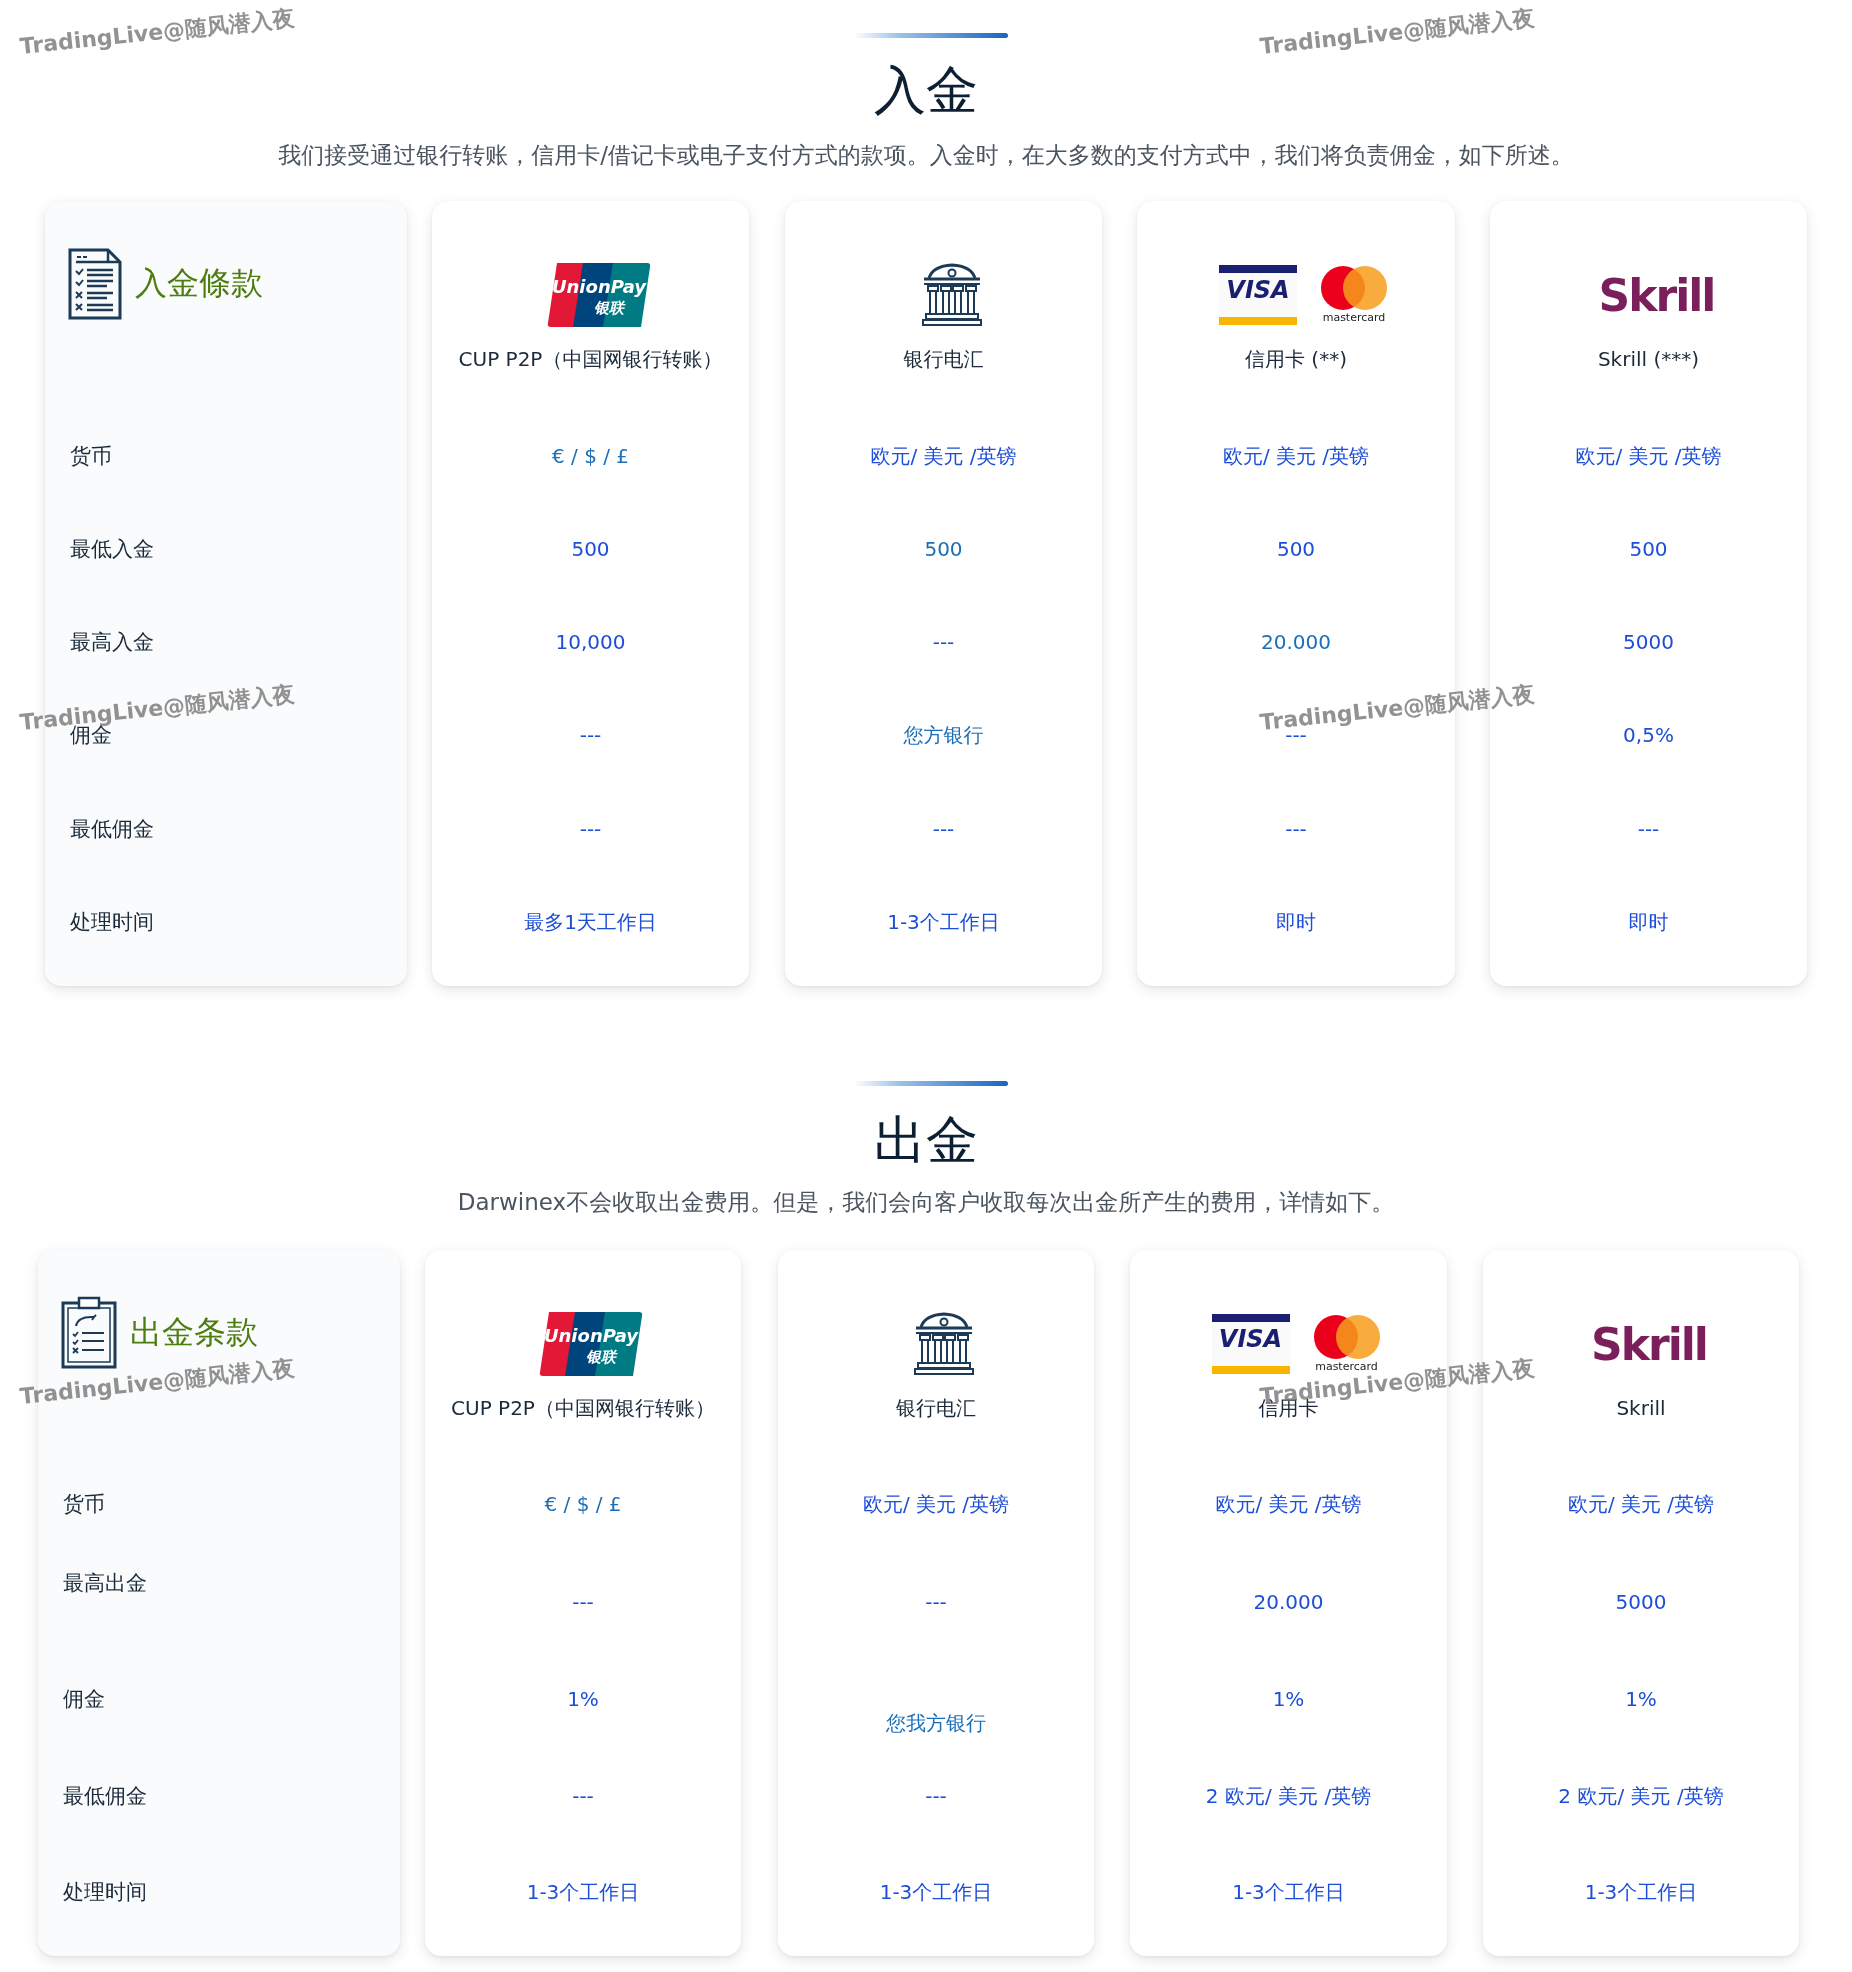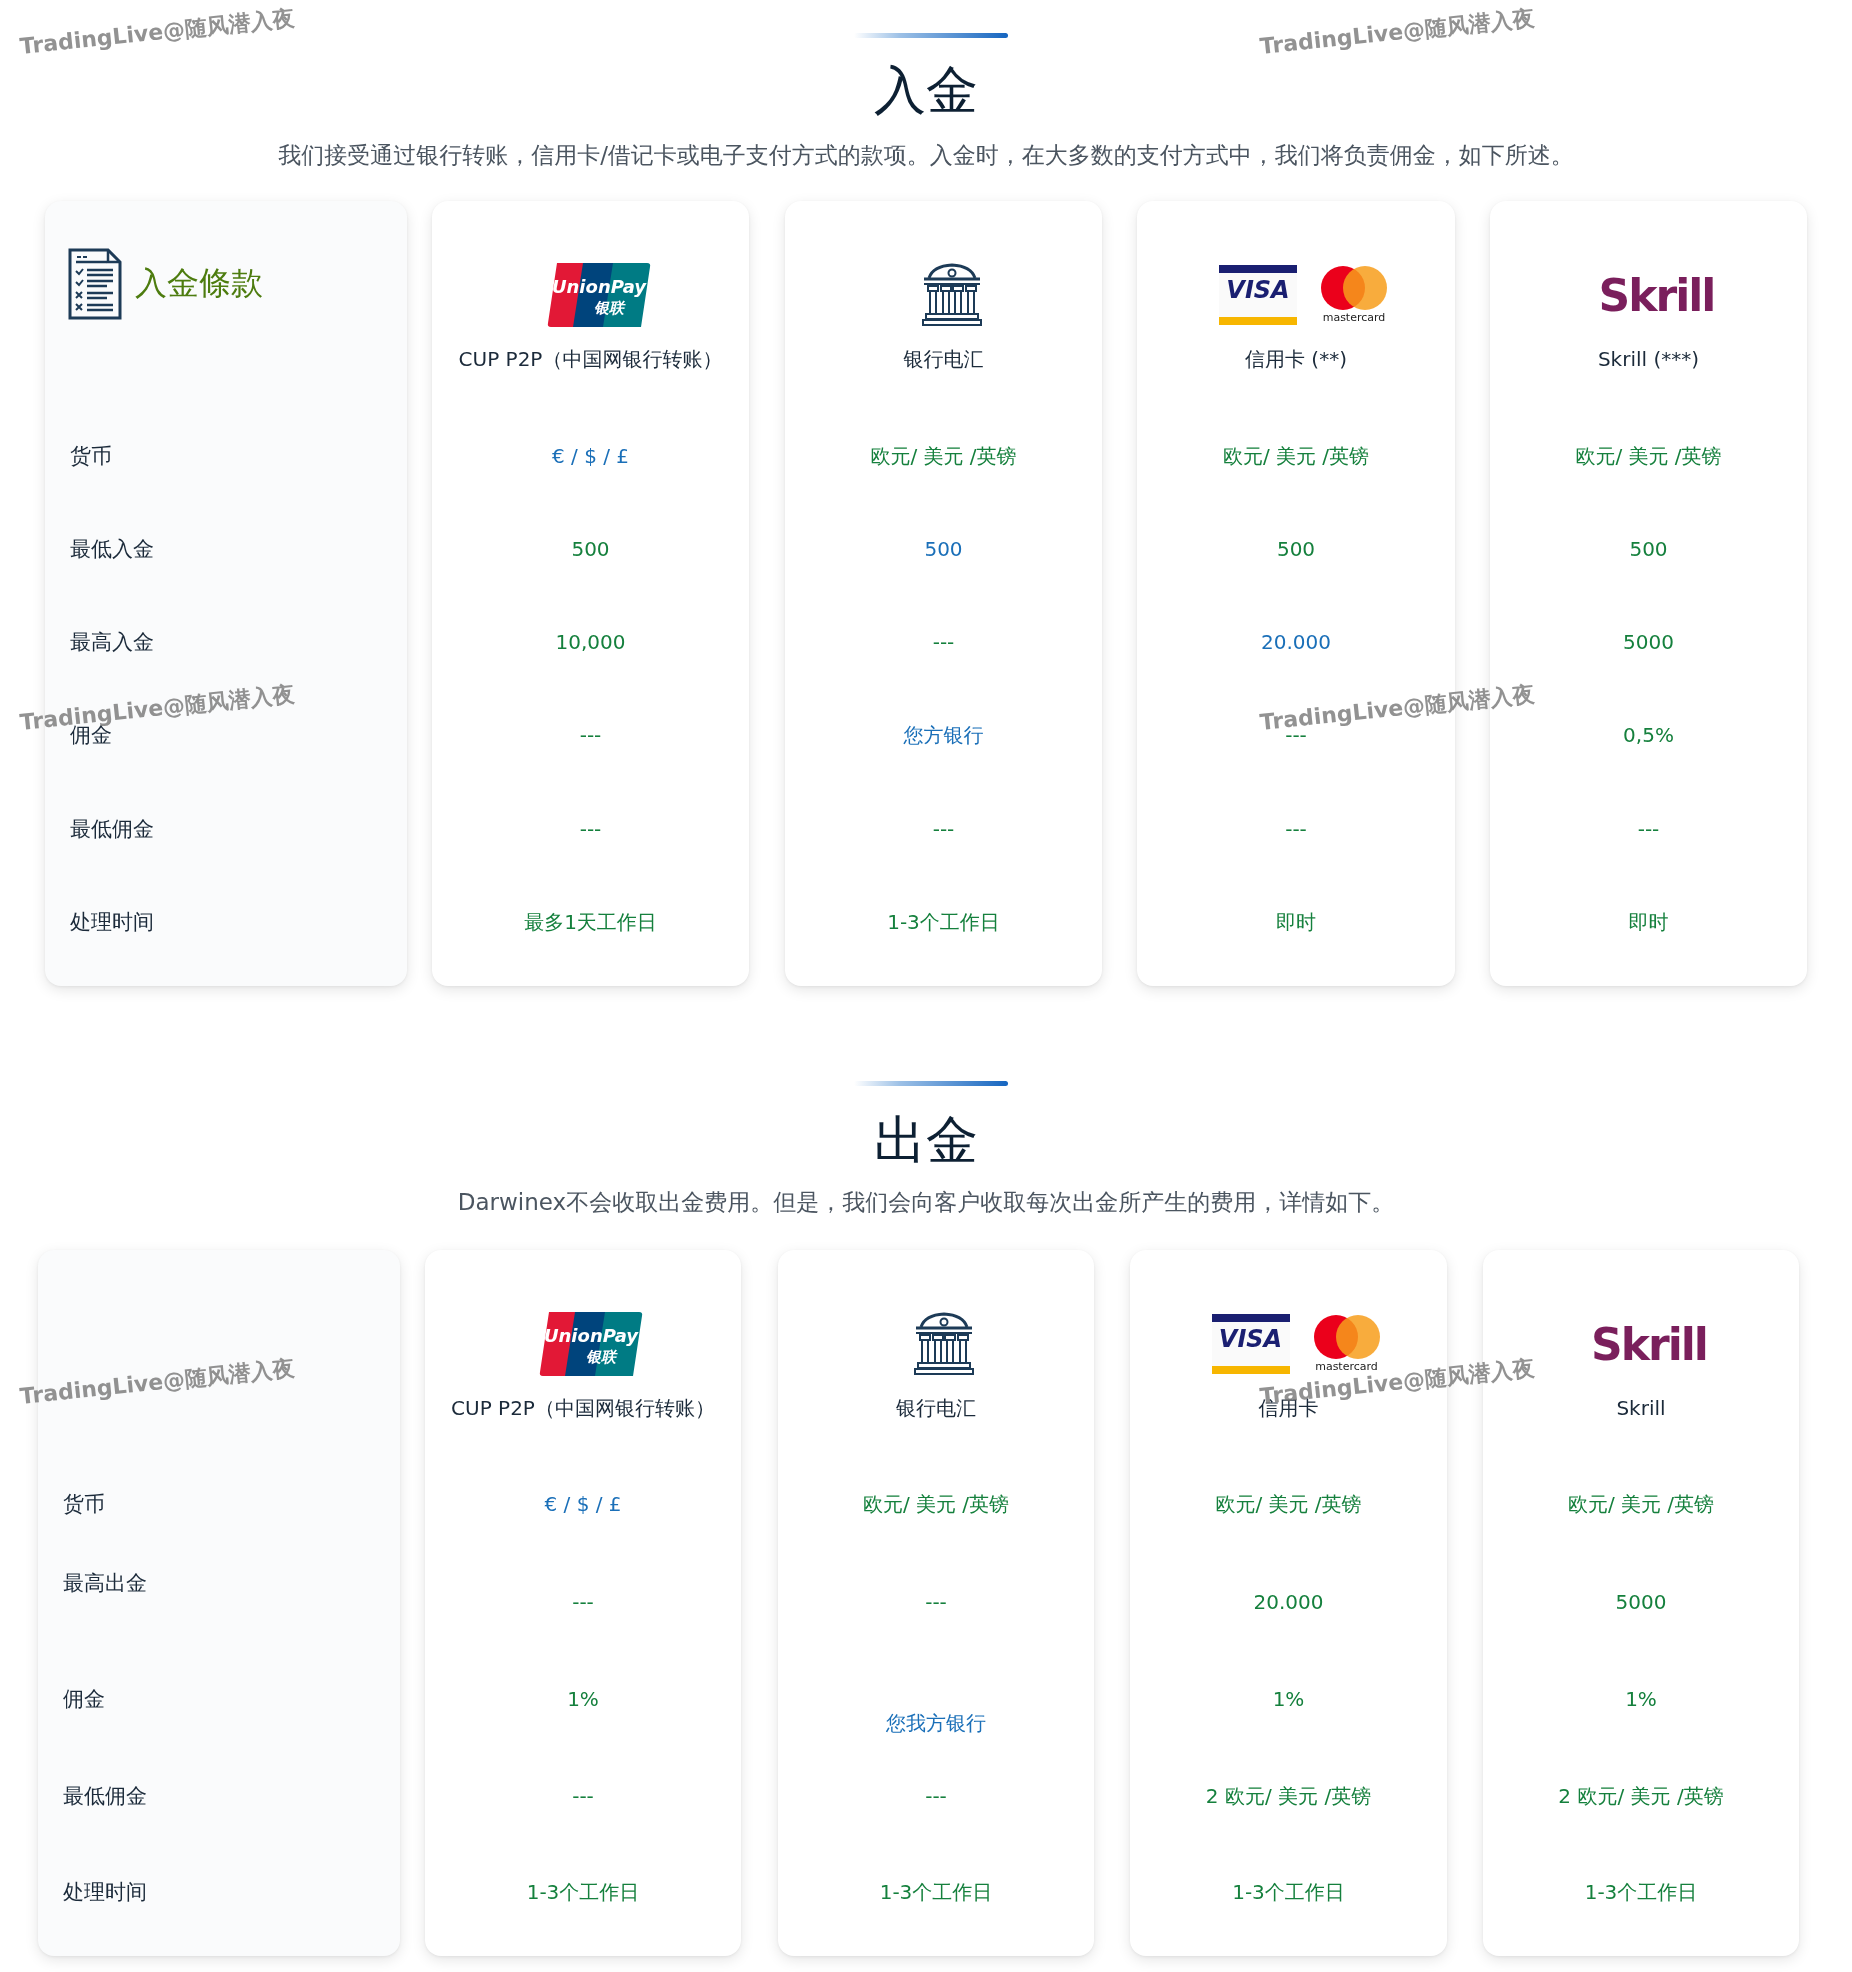--- a/index.html
+++ b/index.html
@@ -12,21 +12,21 @@
   .section-sub { position:absolute; left:0; width:1852px; text-align:center; font-size:23px;
          color:#4b5560; line-height:30px; }
   .card { position:absolute; background:#ffffff; border-radius:16px;
          box-shadow:0 4px 14px rgba(0,0,0,0.10), 0 1px 3px rgba(0,0,0,0.06); }
   .card.labels { background:#fafbfc; }
   .logo-wrap { position:absolute; left:16px; right:0; top:58px; height:72px; display:flex;
          align-items:center; justify-content:center; gap:22px; }
   .method-name { position:absolute; left:20px; right:20px; top:145px; text-align:center;
          font-size:20px; line-height:26px; color:#1b2a3a; }
   .row { position:absolute; left:0; right:0; height:30px; line-height:30px; text-align:center;
-         font-size:20px; color:#15803d; }
+         font-size:20px; color:#1d4ed8; }
   .row.blue { color:#1a6fb8; }
   .row-label { position:absolute; left:25px; height:30px; line-height:30px; font-size:21px; color:#1b2a3a; }
   .terms-head { position:absolute; left:22px; top:46px; display:flex; align-items:center; gap:12px; }
   .terms-title { font-size:32px; color:#4d7c0f; font-weight:300; }
   .watermark { position:absolute; font-family:"DejaVu Sans",sans-serif; font-weight:bold;
          font-size:22px; color:rgba(110,110,110,0.75); transform:rotate(-6deg);
          transform-origin:left center; white-space:nowrap; pointer-events:none; }
   .skrill { font-family:"DejaVu Sans",sans-serif; font-weight:bold; font-size:44px;
          color:#7a1f5c; letter-spacing:-2px; }
   .visa-box { width:78px; height:60px; background:#fafafa; position:relative; }
@@ -166,20 +166,35 @@
     <div class="row" style="top:706px;">即时</div>
   </div>
 </div>
 
 <div>
   <div class="section-bar" style="top:1081px;"></div>
   <div class="section-title" style="top:1110px;">出金</div>
   <div class="section-sub" style="top:1187px;">Darwinex不会收取出金费用。但是，我们会向客户收取每次出金所产生的费用，详情如下。</div>
 
   <div class="card labels" style="left:38px; top:1250px; width:362px; height:706px;">
+    <div class="terms-head">
+      <svg width="58" height="74" viewBox="0 0 58 74">
+        <rect x="3" y="7" width="52" height="64" fill="none" stroke="#1d3b57" stroke-width="3"></rect>
+        <rect x="8" y="12" width="42" height="54" fill="none" stroke="#1d3b57" stroke-width="1.5"></rect>
+        <rect x="19" y="2" width="20" height="10" fill="#fff" stroke="#1d3b57" stroke-width="2.5"></rect>
+        <path d="M16 30 Q18 20 34 21 L36 19 M34 21 L32 24" fill="none" stroke="#1d3b57" stroke-width="2"></path>
+        <path d="M13 38 l2 2 l3 -4" fill="none" stroke="#1d3b57" stroke-width="1.8"></path>
+        <line x1="22" y1="37" x2="44" y2="37" stroke="#1d3b57" stroke-width="2"></line>
+        <path d="M13 46 l2 2 l3 -4" fill="none" stroke="#1d3b57" stroke-width="1.8"></path>
+        <line x1="22" y1="45" x2="44" y2="45" stroke="#1d3b57" stroke-width="2"></line>
+        <path d="M13 52 l5 5 M18 52 l-5 5" stroke="#1d3b57" stroke-width="1.8"></path>
+        <line x1="22" y1="54" x2="44" y2="54" stroke="#1d3b57" stroke-width="2"></line>
+      </svg>
+      <span class="terms-title">出金条款</span>
+    </div>
     <div class="row-label" style="top:239px;">货币</div>
     <div class="row-label" style="top:318px;">最高出金</div>
     <div class="row-label" style="top:434px;">佣金</div>
     <div class="row-label" style="top:531px;">最低佣金</div>
     <div class="row-label" style="top:627px;">处理时间</div>
   </div>
 
   <div class="card" style="left:425px; top:1250px; width:316px; height:706px;">
     <div class="logo-wrap">
       <svg width="104" height="64" viewBox="0 0 104 64">

